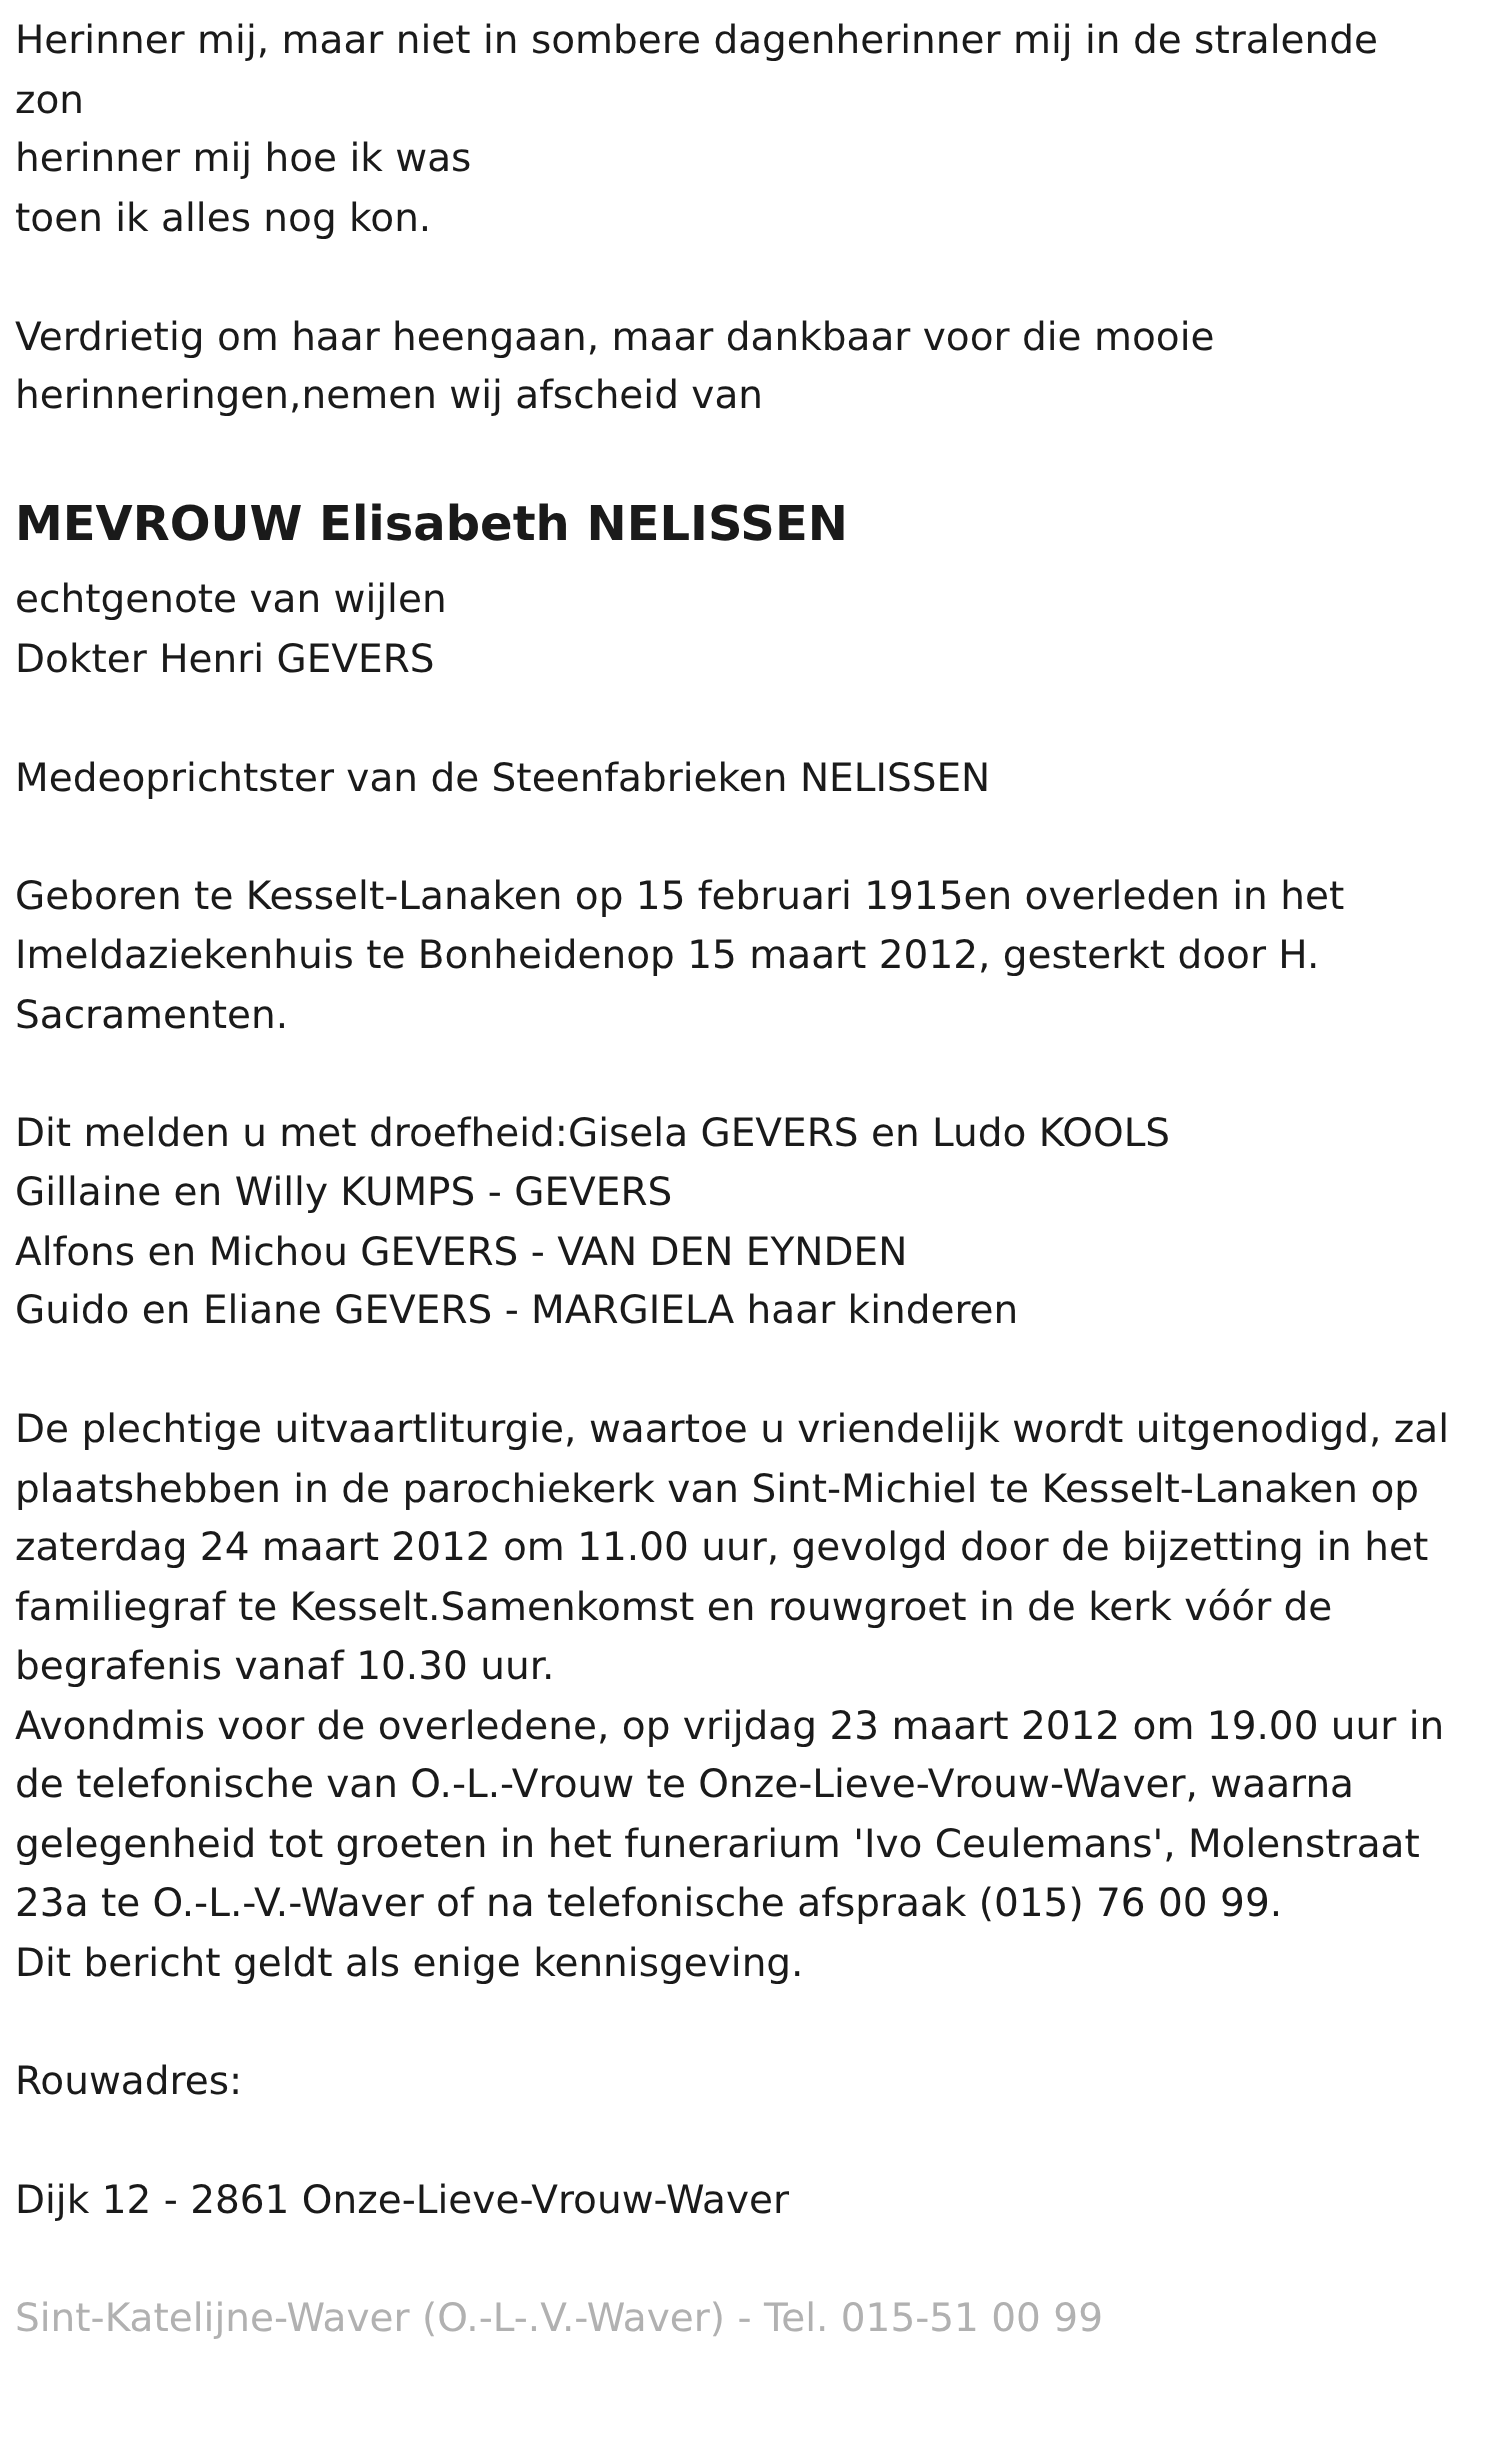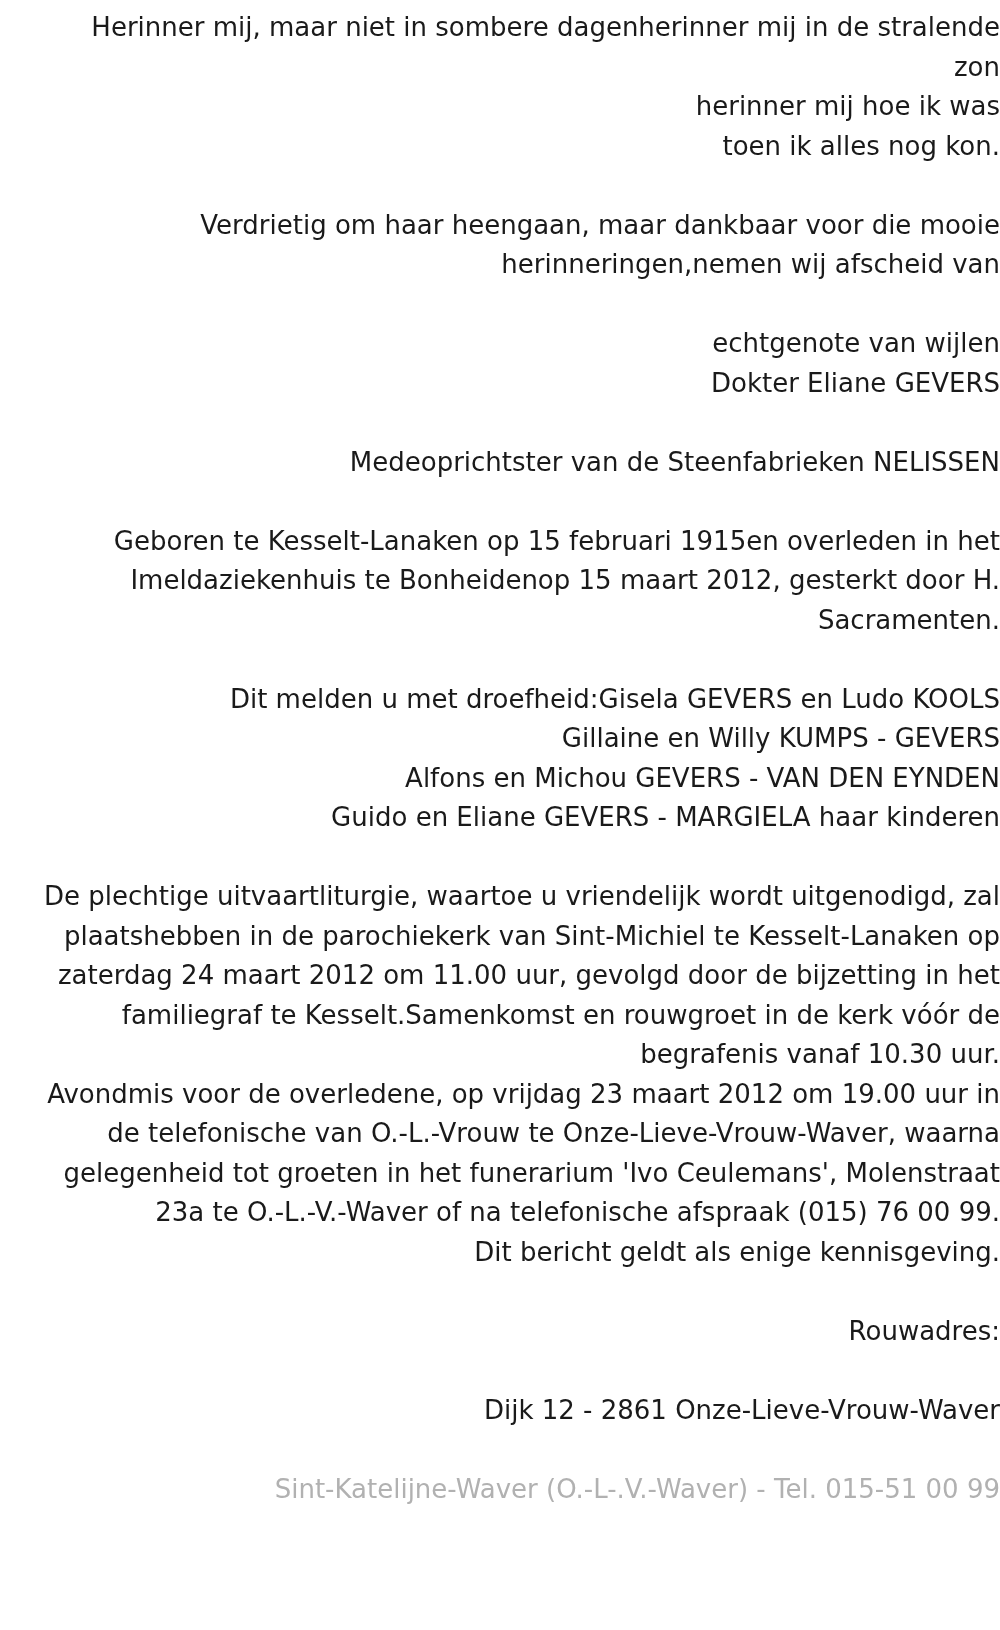--- a/index.html
+++ b/index.html
@@ -8,22 +8,21 @@
     background: #ffffff;
   }
   body {
     width: 1000px;
     height: 1630px;
     overflow: hidden;
     font-family: "DejaVu Sans", "Liberation Sans", sans-serif;
     color: #1a1a1a;
   }
   .doc {
-    padding: 8px 0 0 10px;
-    text-align: right;
+    padding: 8px 10px 0 10px;
   }
   .block {
     margin: 0 0 39.5px 0;
   }
   .line {
     font-size: 26px;
     line-height: 39.5px;
     white-space: pre;
   }
   .name-heading {
@@ -50,24 +49,25 @@
     <div class="line">zon</div>
     <div class="line">herinner mij hoe ik was</div>
     <div class="line">toen ik alles nog kon.</div>
   </div>
 
   <div class="block">
     <div class="line">Verdrietig om haar heengaan, maar dankbaar voor die mooie</div>
     <div class="line">herinneringen,nemen wij afscheid van</div>
   </div>
 
+  <div class="name-heading">MEVROUW Elisabeth NELISSEN</div>
 
   <div class="block">
     <div class="line">echtgenote van wijlen</div>
-    <div class="line">Dokter Eliane GEVERS</div>
+    <div class="line">Dokter Henri GEVERS</div>
   </div>
 
   <div class="block">
     <div class="line">Medeoprichtster van de Steenfabrieken NELISSEN</div>
   </div>
 
   <div class="block">
     <div class="line">Geboren te Kesselt-Lanaken op 15 februari 1915en overleden in het</div>
     <div class="line">Imeldaziekenhuis te Bonheidenop 15 maart 2012, gesterkt door H.</div>
     <div class="line">Sacramenten.</div>

